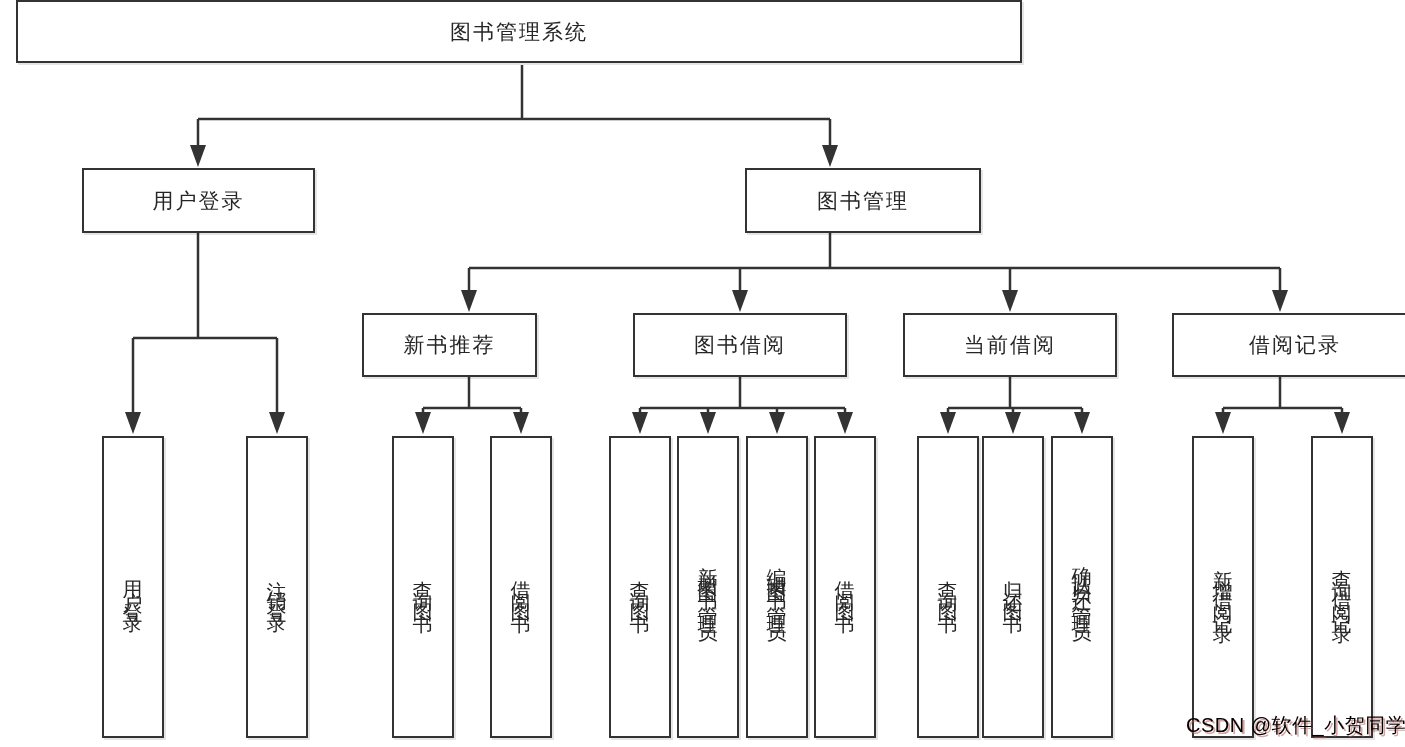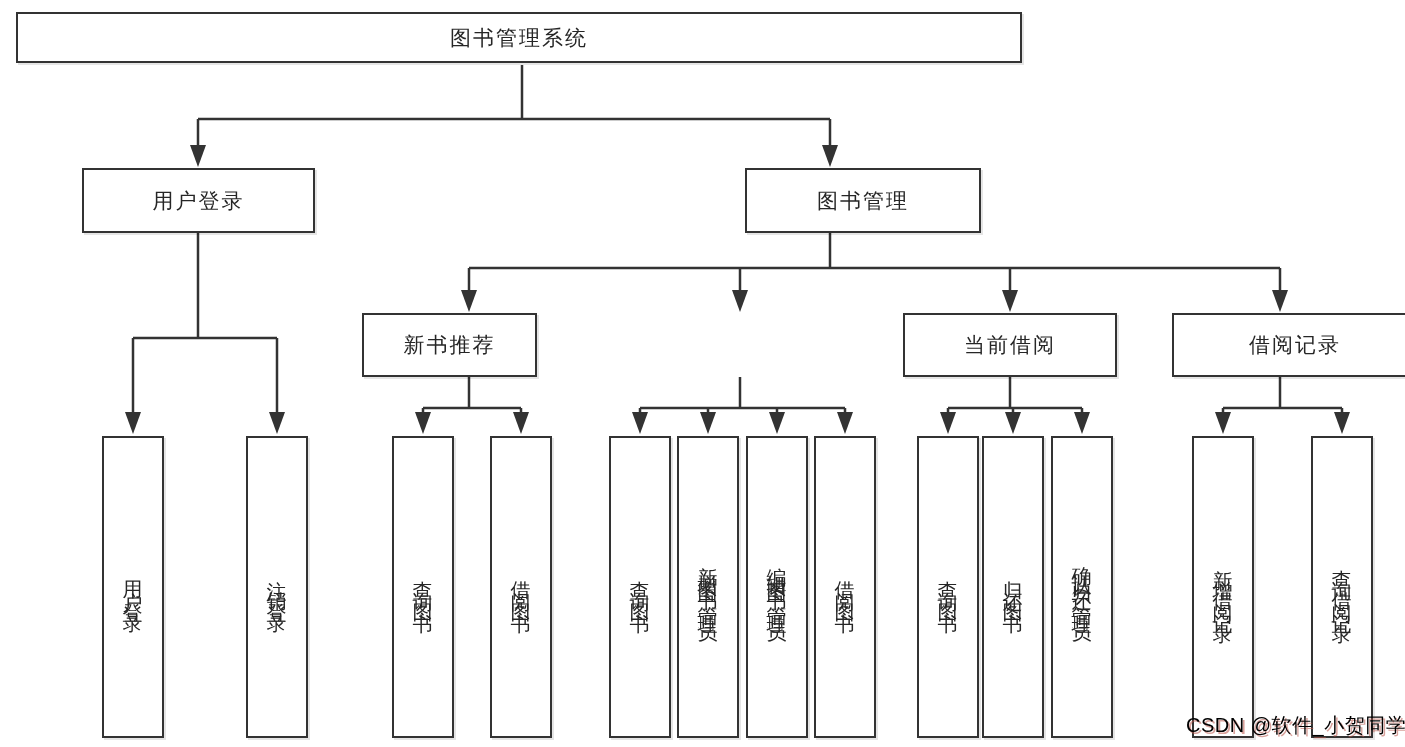--- a/index.html
+++ b/index.html
@@ -33,21 +33,21 @@
   }
   .v {
     writing-mode: vertical-rl;
     text-orientation: mixed;
     font-size: 20px;
     letter-spacing: 11px;
     line-height: 1;
   }
   .v.tight { letter-spacing: 8px; }
   
-  .n-root   { left: 16px;  top: 12px;  width: 1006px; height: 51px; }
+  .n-root   { left: 16px;  top: 0;  width: 1006px; height: 63px; }
   .n-login  { left: 82px;  top: 168px; width: 233px;  height: 65px; }
   .n-mgmt   { left: 712px; top: 168px; width: 236px;  height: 65px; margin-left: 33px; }
   .n-rec    { left: 362px; top: 313px; width: 175px;  height: 64px; }
   .n-bor    { left: 633px; top: 313px; width: 214px;  height: 64px; }
   .n-cur    { left: 903px; top: 313px; width: 214px;  height: 64px; }
   .n-log    { left: 1172px;top: 313px; width: 246px;  height: 64px; }
   .leaf     { top: 436px; width: 62px; height: 302px; }
   .lf-1  { left: 102px; }
   .lf-2  { left: 246px; }
   .lf-3  { left: 392px; }
@@ -144,20 +144,21 @@
       <polygon points="1334,412 1350,412 1342,434"></polygon>
     </g>
   </svg>
 
   <div class="box h n-root">图书管理系统</div>
 
   <div class="box h n-login">用户登录</div>
   <div class="box h n-mgmt">图书管理</div>
 
   <div class="box h n-rec">新书推荐</div>
+  <div class="box h n-bor">图书借阅</div>
   <div class="box h n-cur">当前借阅</div>
   <div class="box h n-log">借阅记录</div>
 
   <div class="box v leaf lf-1">用户登录</div>
   <div class="box v leaf lf-2">注销登录</div>
 
   <div class="box v leaf lf-3">查询图书</div>
   <div class="box v leaf lf-4">借阅图书</div>
 
   <div class="box v leaf lf-5">查询图书</div>

